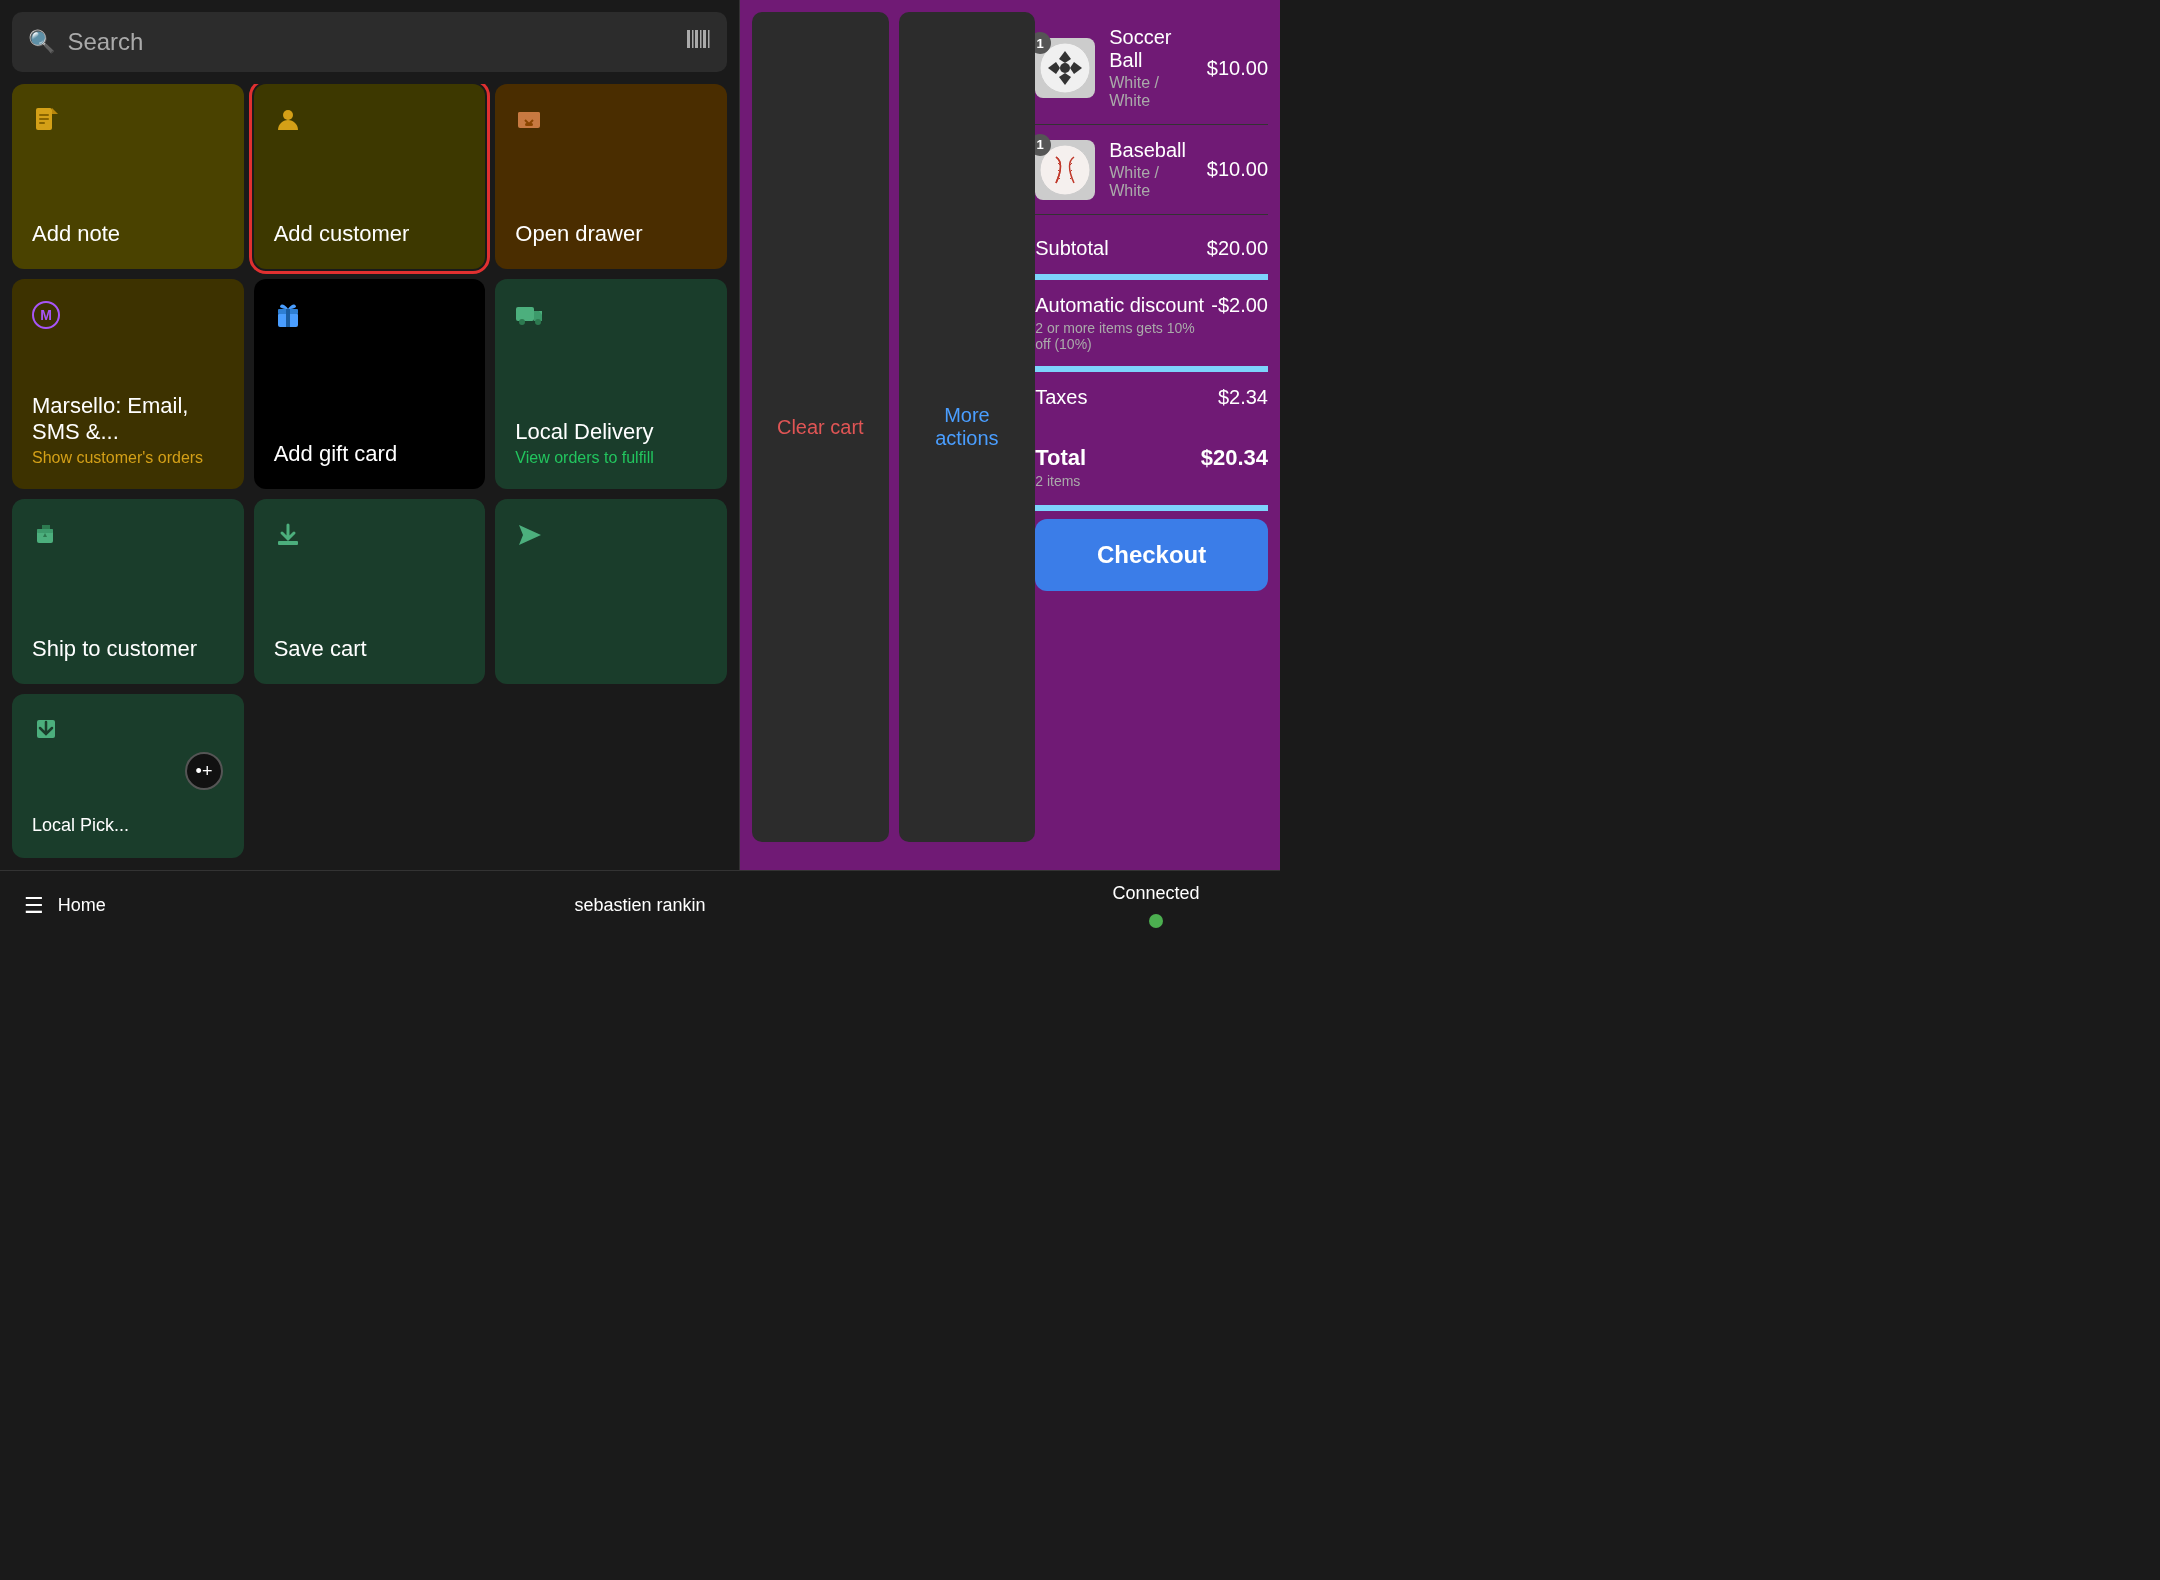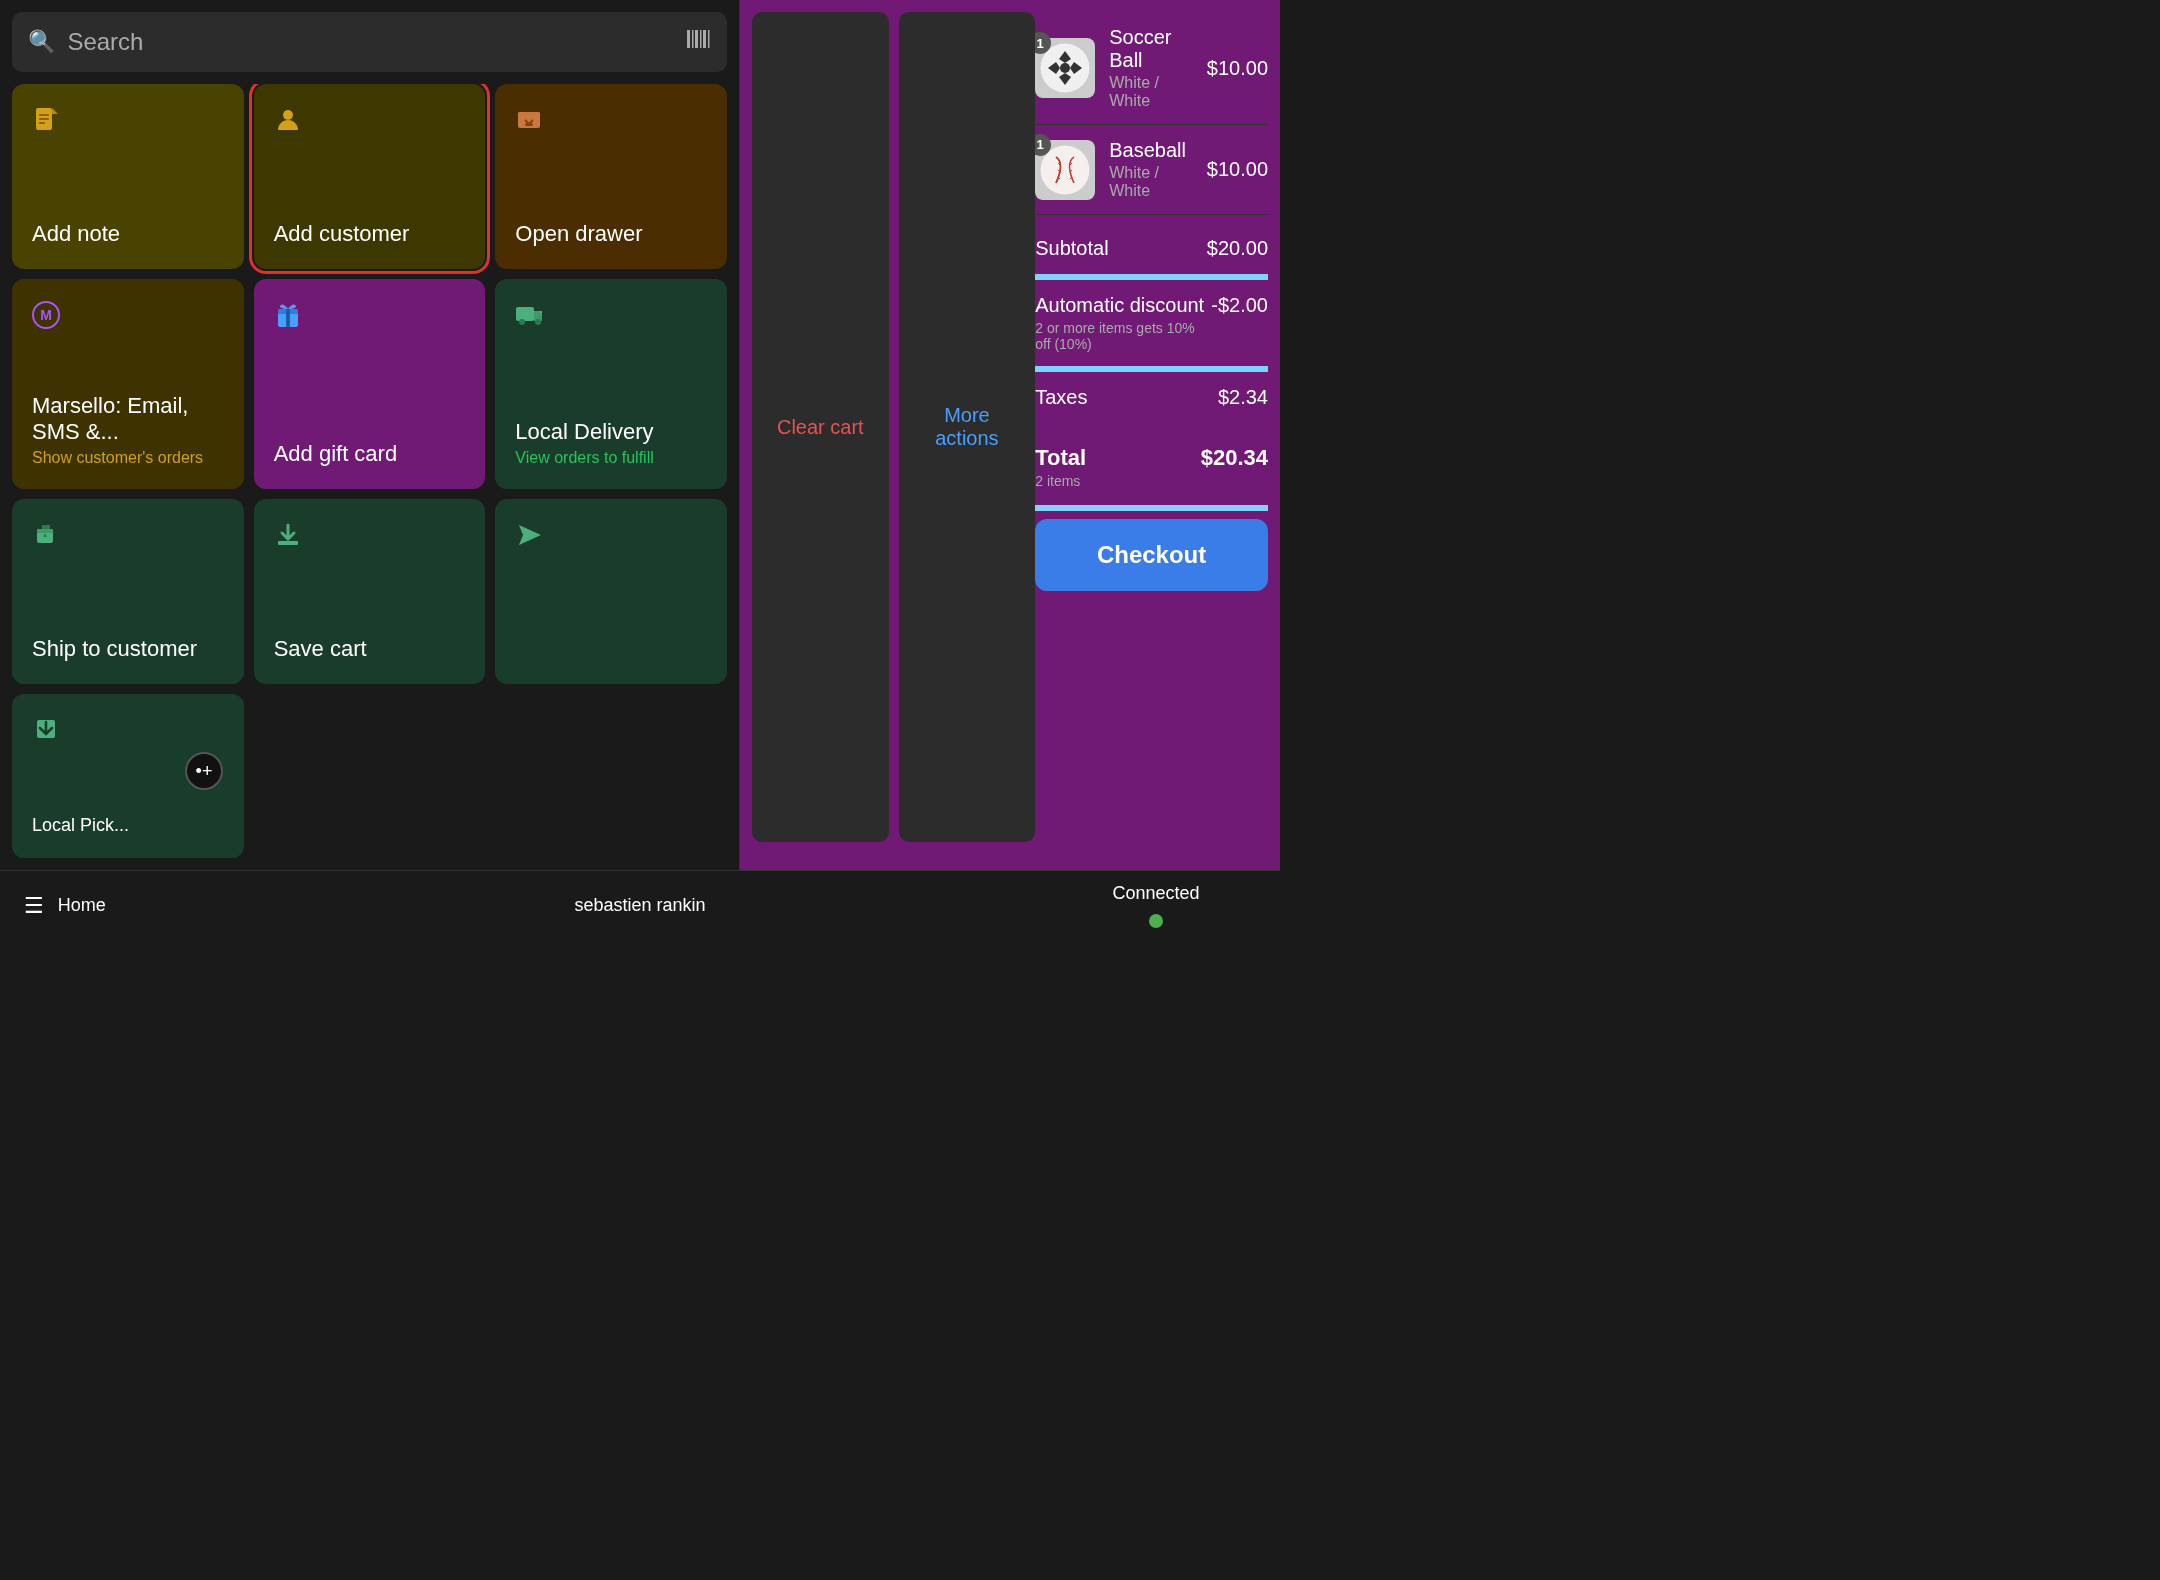--- a/index.html
+++ b/index.html
@@ -74,21 +74,21 @@
 
     .grid-item .icon { font-size: 26px; margin-bottom: 10px; }
     .grid-item .label { font-size: 22px; font-weight: 500; color: #fff; }
     .grid-item .sublabel { font-size: 16px; margin-top: 4px; }
 
     
     .color-olive { background: #4a4200; }
     .color-olive-dark { background: #3d3800; }
     .color-brown { background: #4a2d00; }
     .color-brown-olive { background: #3d3200; }
-    .color-navy { background: #701a75; }
+    .color-navy { background: #000000; }
     .color-dark-green { background: #1a3d2b; }
     .color-dark-green2 { background: #1a3d2b; }
     .color-dark-green3 { background: #1a3d2b; }
 
     .add-customer-selected {
       outline: 3px solid #e03030;
       outline-offset: 2px;
     }
 
     .sublabel-yellow { color: #d4a017; }

